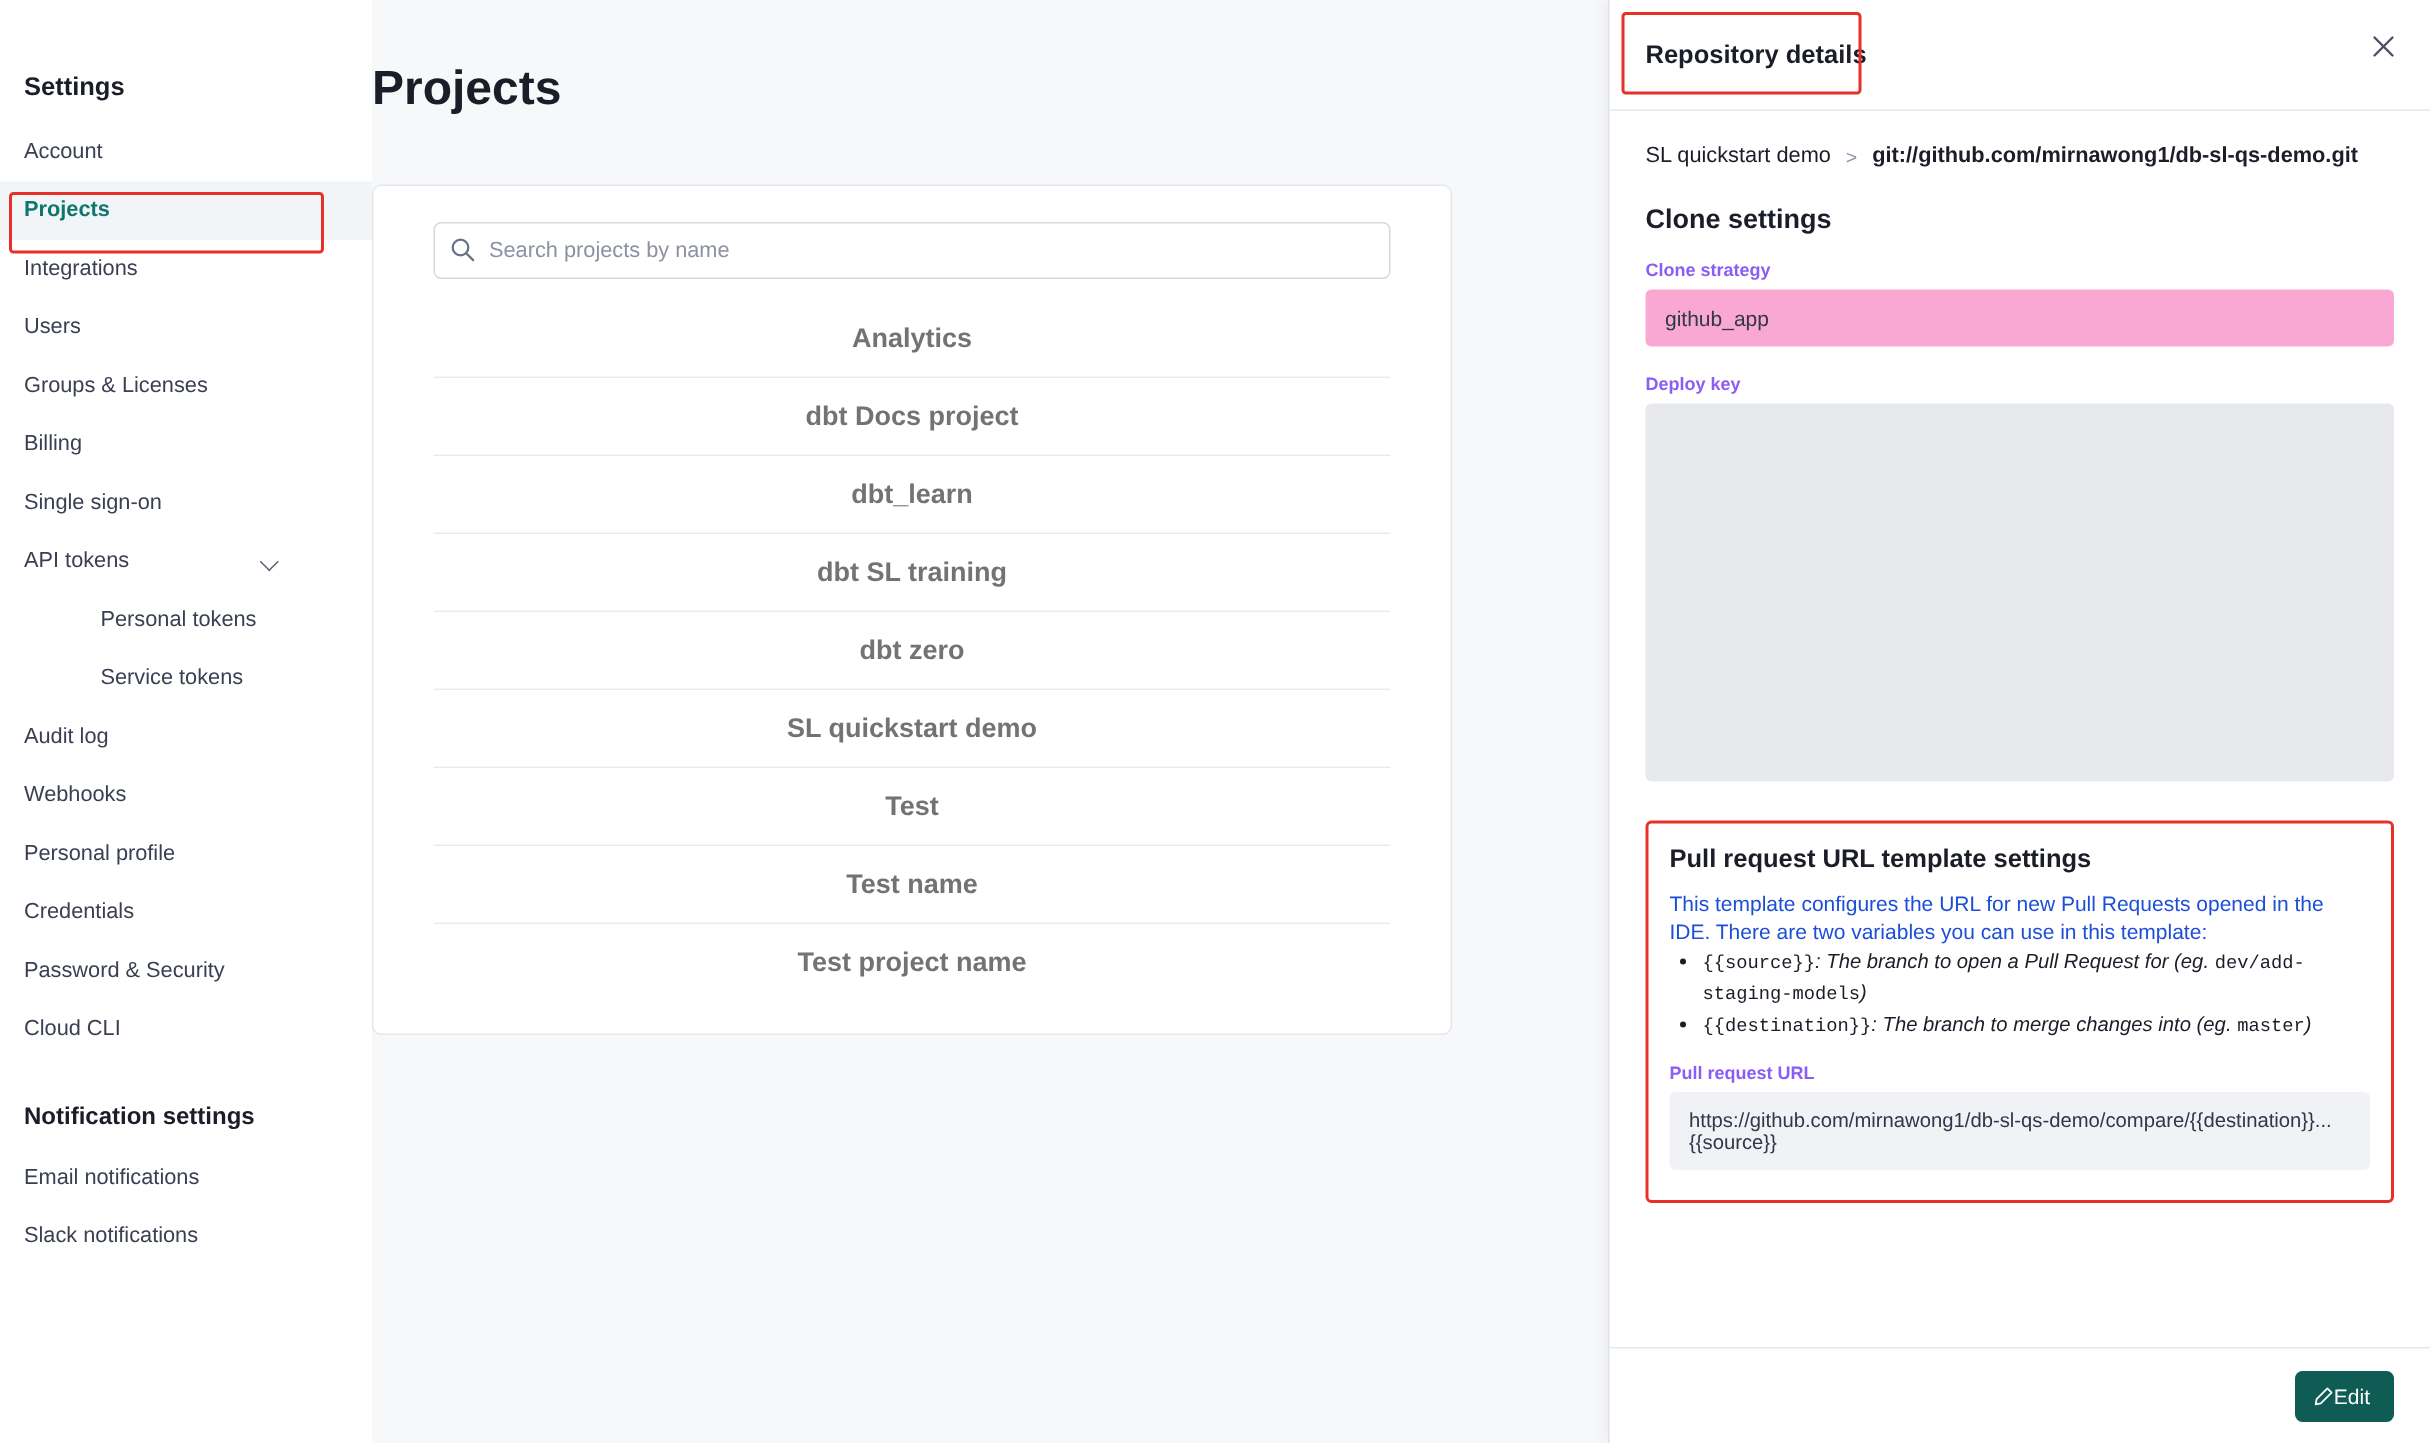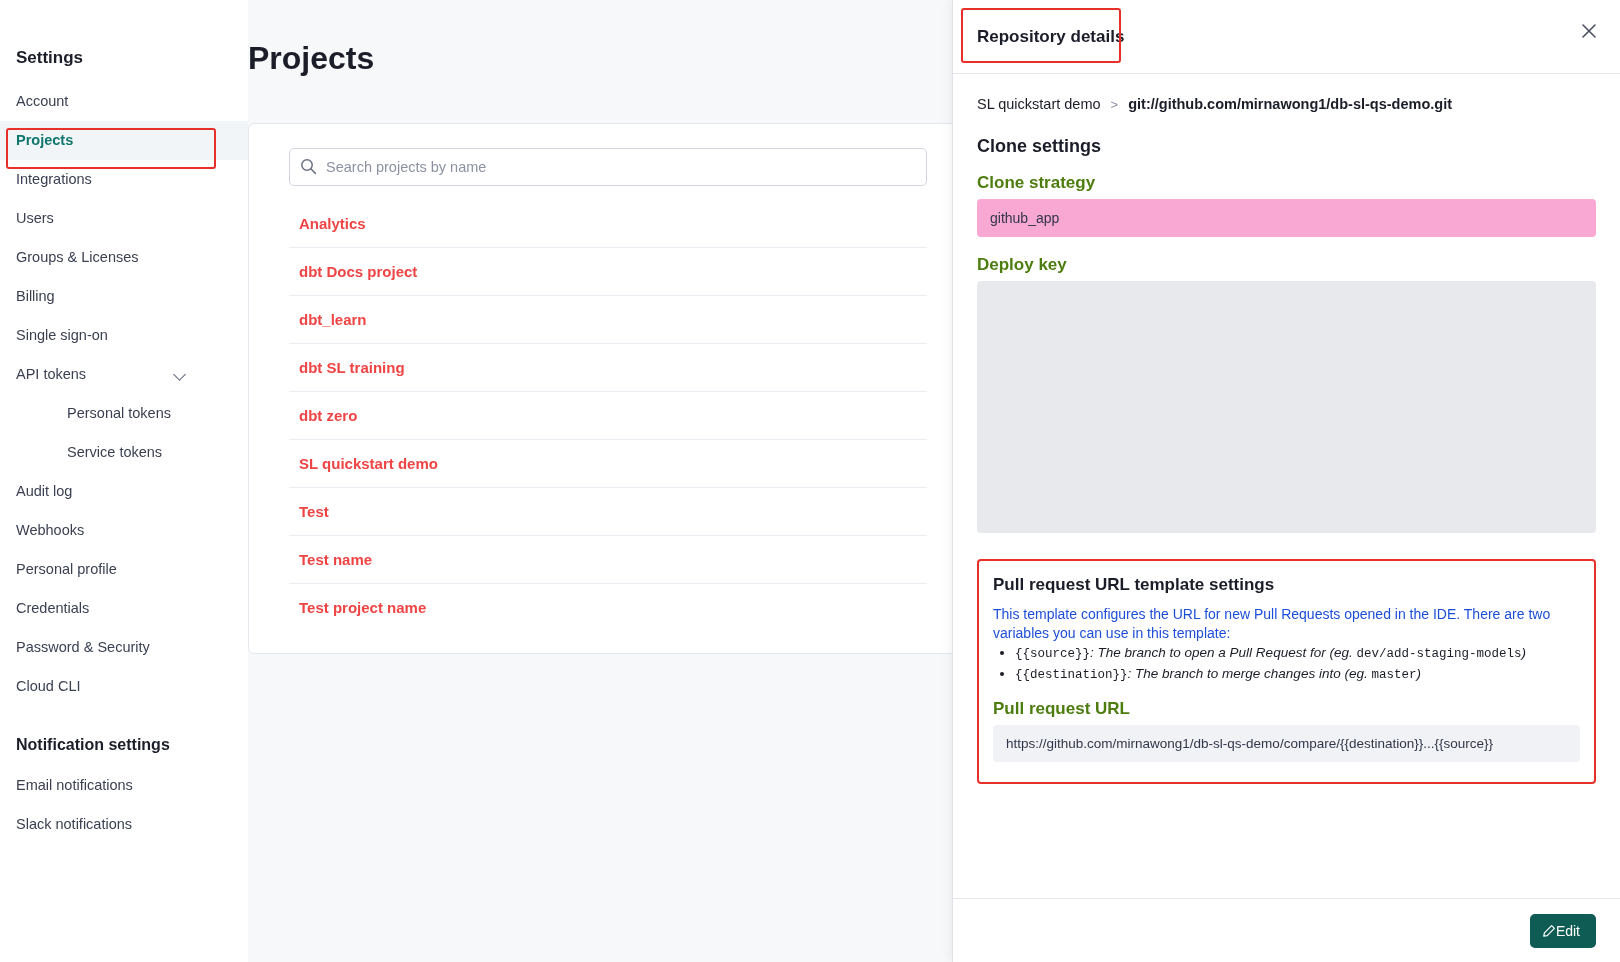--- a/index.html
+++ b/index.html
@@ -121,33 +121,34 @@
   }
   .search-input::placeholder { color: #8c91a3; }
   .search-icon {
     position: absolute;
     left: 11px; top: 10px;
     width: 17px; height: 17px;
     pointer-events: none;
   }
   .project-row {
     border-bottom: 1px solid #e9ebf0;
-    font-size: 15px;
-    font-weight: bold;
-    color: #ef4444;
+    font-size: 18px;
+    font-weight: bold;
+    color: #737373;
     padding: 15px 10px 15px 10px;
     cursor: pointer;
+    text-align: center;
   }
   .project-row:last-child { border-bottom: none; }
 
   
   .drawer {
     position: absolute;
     right: 0; top: 0;
-    width: 668px;
+    width: 548px;
     height: 962px;
     background: #ffffff;
     border-left: 1px solid #e0e3ea;
     box-shadow: -2px 0 10px rgba(20,24,40,0.06);
     display: flex;
     flex-direction: column;
   }
   .drawer-header {
     height: 74px;
     flex: 0 0 74px;
@@ -195,23 +196,23 @@
     cursor: pointer;
   }
   .bc-current { color: #1b1d29; font-weight: bold; }
   .section-title {
     font-size: 18px;
     font-weight: bold;
     margin: 0 0 16px 0;
     color: #1b1d29;
   }
   .field-label {
-    font-size: 17px;
-    font-weight: bold;
-    color: #4d7c0f;
+    font-size: 12px;
+    font-weight: bold;
+    color: #8b5cf6;
     margin-bottom: 6px;
   }
   .readonly-field {
     background: #f9a8d4;
     border-radius: 4px;
     font-size: 14px;
     color: #31364a;
     padding: 11px 13px;
     margin-bottom: 18px;
   }

